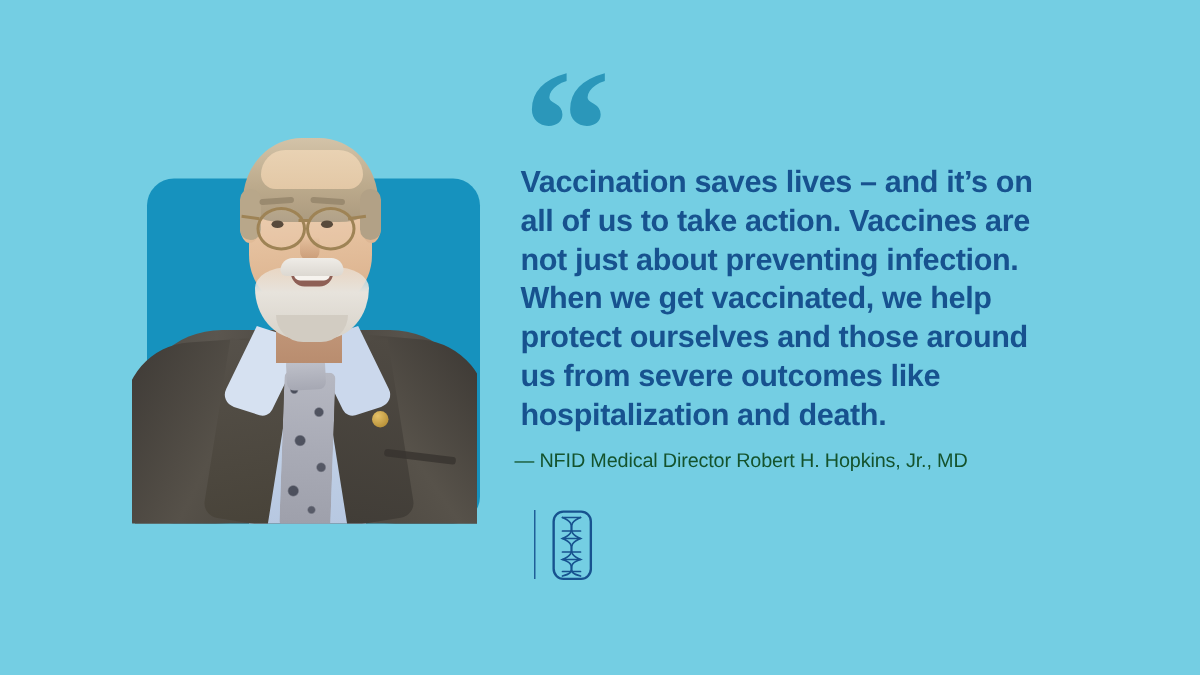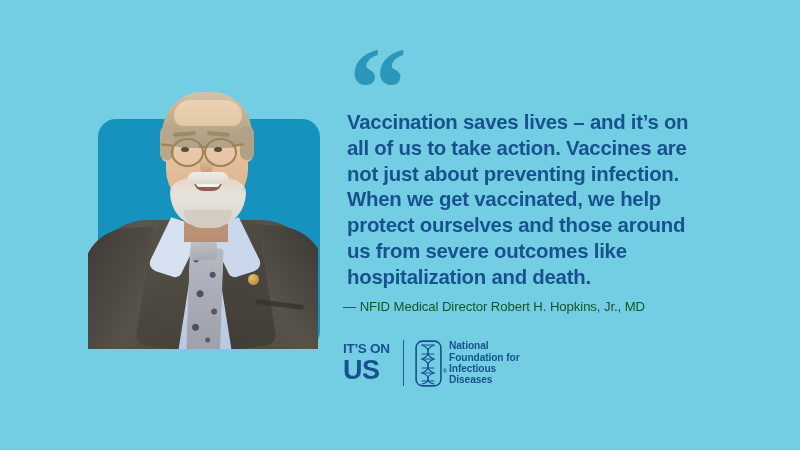--- a/index.html
+++ b/index.html
@@ -477,39 +477,28 @@
   </div>
 
   <div class="quote-mark">“</div>
 
   <div class="quote-text">Vaccination saves lives – and it’s on all of us to take action. Vaccines are not just about preventing infection. When we get vaccinated, we help protect ourselves and those around us from severe outcomes like hospitalization and death.</div>
 
   <div class="attribution">— NFID Medical Director Robert H. Hopkins, Jr., MD</div>
 
   <div class="logo-lockup">
 
-    <div class="itson-block">
-      <span class="itson-top">IT’S ON</span>
-      <span class="itson-bottom">US</span>
-    </div>
 
     <div class="logo-divider"></div>
 
     <div class="nfid-lockup">
       <svg class="nfid-mark" viewBox="0 0 27 47">
         <rect x="1.1" y="1.1" width="24.8" height="44.8" rx="6.5" ry="6.5" fill="none" stroke="#17528f" stroke-width="1.6"></rect>
         <g fill="none" stroke="#17528f" stroke-width="1.15" stroke-linecap="round">
           <path d="M7 5 C 19 10, 7 14, 19 19 C 7 24, 19 28, 7 33 C 19 37, 7 41, 19 44"></path>
           <path d="M19 5 C 7 10, 19 14, 7 19 C 19 24, 7 28, 19 33 C 7 37, 19 41, 7 44"></path>
           <path d="M7 5 H19 M7 14 H19 M7 19 H19 M7 28 H19 M7 33 H19 M7 41 H19"></path>
         </g>
       </svg>
-      <div class="nfid-words">
-        <span class="nfid-reg">®</span>
-        <div>National</div>
-        <div>Foundation for</div>
-        <div>Infectious</div>
-        <div>Diseases</div>
-      </div>
     </div>
 
   </div>
 </div>
 
 </body></html>

